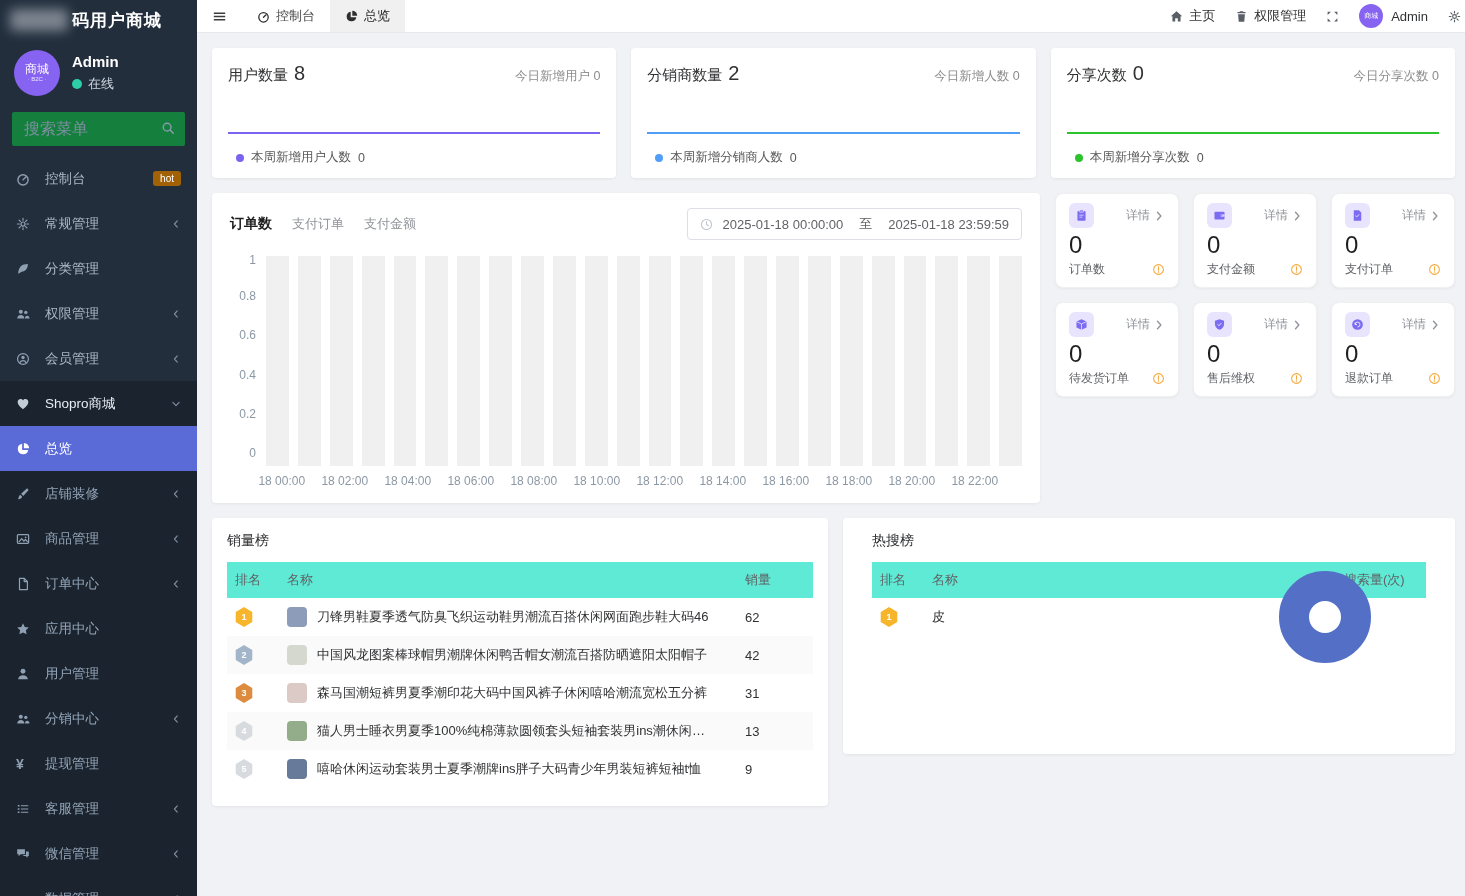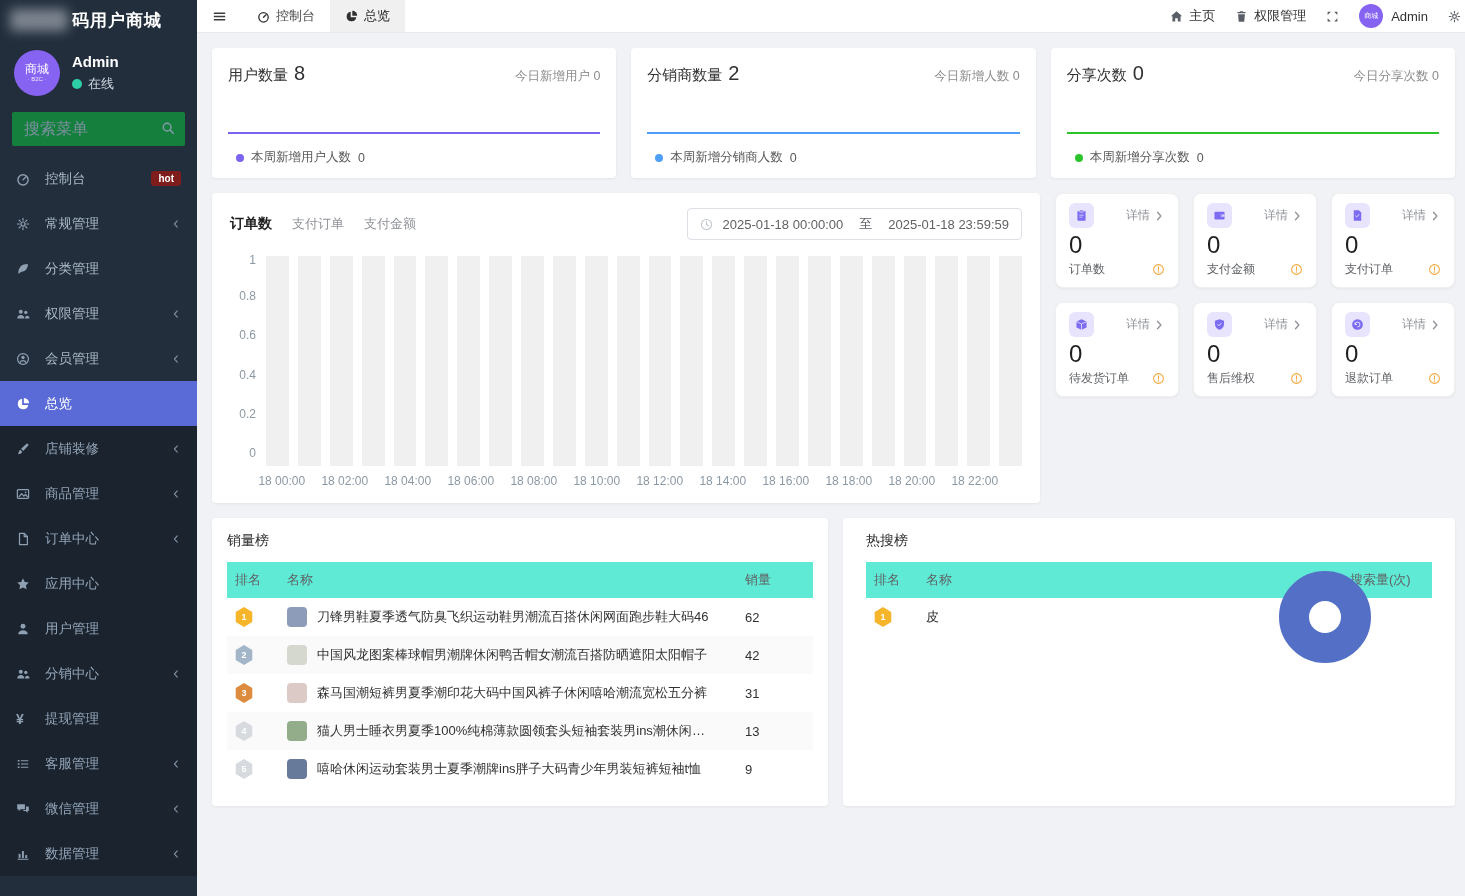--- a/index.html
+++ b/index.html
@@ -20,21 +20,21 @@
   .ustatus { display:flex; align-items:center; gap:6px; color:#cfd8e0; font-size:13px;font-family:Liberation Serif, serif; }
   .dot { width:10px; height:10px; border-radius:50%; background:#2dd0a6; display:inline-block; }
   .side-search { margin:4px 12px 10px; position:relative; }
   .side-search input { width:100%; height:34px; background:#15803d; border:none; outline:none; color:#cfd8e0; padding:0 32px 0 12px; font-size:16px; border-radius:2px; }
   .side-search input::placeholder { color:#7d8ea1; }
   .side-search .sicon { position:absolute; right:10px; top:9px; color:#8a9bb0; font-size:14px; }
   .menu { margin-top:4px; }
   .mi { height:45px; display:flex; align-items:center; padding:0 16px; cursor:pointer; font-size:13.5px; color:#aab8c5; }
   .mi .mic { width:20px; margin-right:9px; color:#8fa0b3; font-size:14px; display:inline-flex; }
   .mi .chev { margin-left:auto; color:#7f90a3; font-size:10px; display:inline-flex; }
-  .mi .hot { margin-left:auto; background:#7f1d1d; color:#fff; font-size:10px; padding:2px 7px; border-radius:3px; font-weight:bold;text-align:right; }
+  .mi .hot { margin-left:auto; background:#a16207; color:#fff; font-size:10px; padding:2px 7px; border-radius:3px; font-weight:normal;text-align:right; }
   .mi.dark { background:#1a232e; color:#e8edf2; }
   .mi.dark .mic { color:#c3cdd8; }
   .submenu { background:#1a232e; }
   .submenu .mi { color:#93a5b8; }
   .mi.active { background:#5a6bd8; color:#fff; }
   .mi.active .mic { color:#fff; }
   svg { display:block; }
 
   
   .topbar { position:absolute; left:197px; top:0; right:0; height:33px; background:#fff; display:flex; align-items:stretch; border-bottom:1px solid #e8e8e8; }
@@ -87,21 +87,21 @@
   .tile-head { display:flex; align-items:center; }
   .tile-ic { width:25px; height:25px; border-radius:6px; background:#e9e4fd; color:#7c6cf2; display:flex; align-items:center; justify-content:center; font-size:13px; }
   .tile-detail { margin-left:auto; color:#909399; font-size:12px; display:flex; align-items:center; gap:3px; cursor:pointer; }
   .tile-value { font-size:24px; color:#1f1f1f; font-weight:300; margin:3px 0 2px; }
   .tile-foot { display:flex; align-items:center; }
   .tile-label { font-size:12px; color:#606266; }
   .tile-info { margin-left:auto; color:#f5a73b; display:inline-flex; cursor:pointer; }
 
   
   .sales-card { flex:0 0 616px; height:288px; padding:14px 15px; }
-  .hot-card { flex:1; height:288px; padding:14px 23px; position:relative; }
+  .hot-card { flex:1; height:236px; padding:14px 29px; position:relative; }
   .rank-title { font-size:14px; color:#303133; margin-bottom:12px; }
   table.rank { width:100%; border-collapse:collapse; }
   table.rank th { background:#5eead4; font-weight:normal; color:#606266; font-size:13px; text-align:left; height:36px; padding:0 8px; }
   table.rank td { font-size:13px; color:#303133; height:38px; padding:0 8px; }
   table.rank tr.even td { background:#fafafa; }
   .col-rank { width:52px; }
   .col-val { width:76px; color:#606266; }
   .hex { width:18px; height:20px; clip-path:polygon(50% 0,96% 25%,96% 75%,50% 100%,4% 75%,4% 25%); color:#fff; font-size:9px; font-weight:bold; display:flex; align-items:center; justify-content:center; }
   .name-cell { display:flex; align-items:center; gap:10px; max-width:430px; }
   .thumb { width:20px; height:20px; border-radius:4px; flex:0 0 20px; }
@@ -194,20 +194,33 @@
             <svg viewBox="0 0 16 16" width="1em" height="1em" fill="none" stroke="currentColor" stroke-width="1.4" stroke-linecap="round" stroke-linejoin="round">
               <circle cx="8" cy="8" r="6.2"></circle>
               <circle cx="8" cy="6.3" r="1.9" fill="currentColor" stroke="none"></circle>
               <path d="M4.4 12.3c.7-1.6 2-2.4 3.6-2.4s2.9.8 3.6 2.4"></path>
             </svg>
           </span>
         <span>会员管理</span>
         <span class="chev">
             <svg viewBox="0 0 16 16" width="1em" height="1em" fill="none" stroke="currentColor" stroke-width="1.8" stroke-linecap="round" stroke-linejoin="round">
               <path d="M10 3 5.5 8 10 13"></path>
+            </svg>
+          </span>
+      </div>
+      <div class="mi dark">
+        <span class="mic">
+            <svg viewBox="0 0 16 16" width="1em" height="1em" fill="currentColor">
+              <path d="M8 13.9S1.9 10 1.9 5.8c0-2.1 1.6-3.4 3.3-3.4 1.1 0 2.2.5 2.8 1.5.6-1 1.7-1.5 2.8-1.5 1.7 0 3.3 1.3 3.3 3.4C14.1 10 8 13.9 8 13.9z"></path>
+            </svg>
+          </span>
+        <span>Shopro商城</span>
+        <span class="chev">
+            <svg viewBox="0 0 16 16" width="1em" height="1em" fill="none" stroke="currentColor" stroke-width="1.8" stroke-linecap="round" stroke-linejoin="round">
+              <path d="M3 5.5 8 10.5 13 5.5"></path>
             </svg>
           </span>
       </div>
       <div class="submenu">
         <div class="mi active">
           <span class="mic">
               <svg viewBox="0 0 16 16" width="1em" height="1em" fill="currentColor">
                 <path d="M7 2.05A6 6 0 1 0 13.95 9H7z"></path>
                 <path d="M9 1a6 6 0 0 1 6 6H9z"></path>
               </svg>

